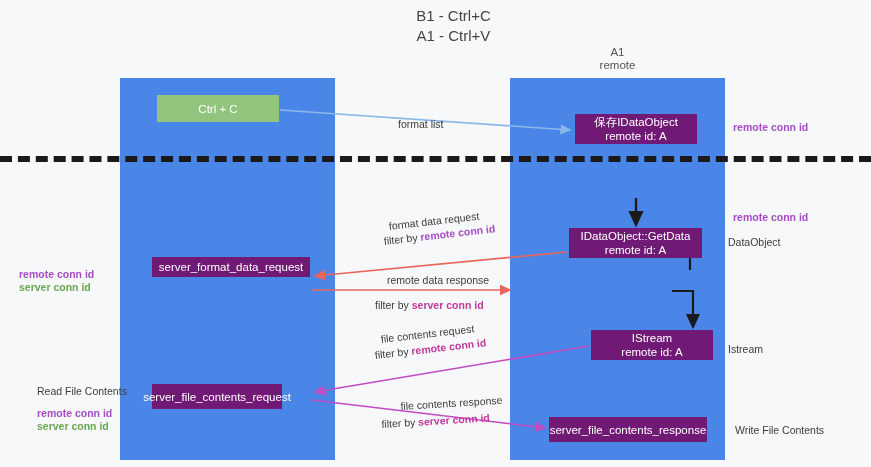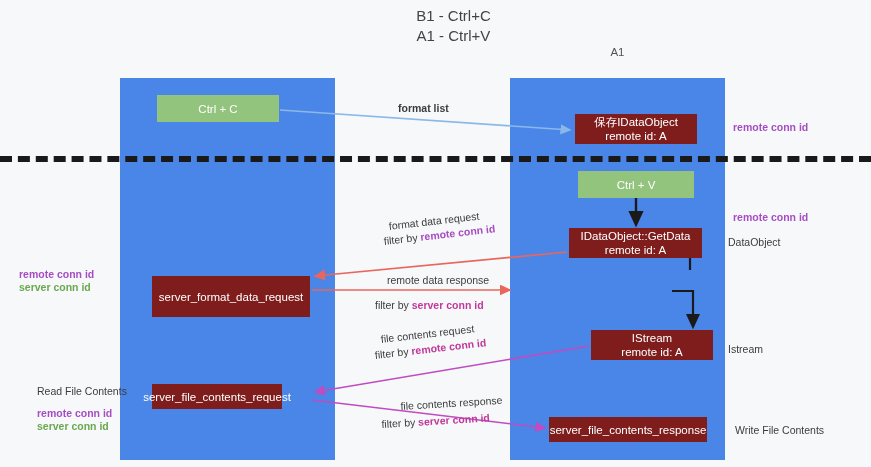--- a/index.html
+++ b/index.html
@@ -40,27 +40,27 @@
 
   
   .node{
     box-sizing:border-box;
     display:flex;flex-direction:column;
     align-items:center;justify-content:center;
     color:#ffffff;font-size:11.5px;line-height:14px;
     text-align:center;padding:2px 4px;
   }
   .green{background:#93c47d;}
-  .orange{background:#7f1d1d;justify-content:center;}
+  .orange{background:#701a75;justify-content:center;}
 
   #n-ctrlc{left:157px;top:95px;width:122px;height:27px;}
   #n-save{left:575px;top:114px;width:122px;height:30px;}
   #n-ctrlv{left:578px;top:171px;width:116px;height:27px;}
   #n-getdata{left:569px;top:228px;width:133px;height:30px;}
-  #n-sfdreq{left:152px;top:276px;width:158px;height:41px;}
+  #n-sfdreq{left:152px;top:257px;width:158px;height:20px;}
   #n-sfdres{left:514px;top:279px;width:158px;height:25px;}
   #n-istream{left:591px;top:330px;width:122px;height:30px;}
   #n-sfcreq{left:152px;top:384px;width:130px;height:25px;}
   #n-sfcres{left:549px;top:417px;width:158px;height:25px;}
 
   
   .ann{font-size:10.5px;line-height:13px;}
   .purple{color:#a64dc4;font-weight:bold;}
   .magenta{color:#c0399a;font-weight:bold;}
   .green-t{color:#6aa84f;font-weight:bold;}
@@ -72,21 +72,21 @@
   #ann-istream{left:728px;top:343px;}
   #ann-writefc{left:735px;top:424px;}
   #ann-left1{left:19px;top:268px;text-align:left;}
   #ann-left2{left:27px;top:385px;text-align:left;margin-left:10px;}
 
   
   .elabel{
     font-size:10.5px;line-height:14px;color:#3c3c3c;white-space:nowrap;
   }
 
-  #lbl-formatlist{left:398px;top:101px;font-weight:bold;}
+  #lbl-formatlist{left:398px;top:117px;}
 
   #lbl-fdreq{left:388px;top:219px;transform:rotate(-6.5deg);transform-origin:left top;}
   #lbl-fdreq2{left:383px;top:234px;transform:rotate(-6.5deg);transform-origin:left top;}
 
   #lbl-fdres{left:387px;top:273px;}
   #lbl-fdres2{left:375px;top:298px;}
 
   #lbl-fcreq{left:380px;top:332px;transform:rotate(-6.5deg);transform-origin:left top;}
   #lbl-fcreq2{left:374px;top:348px;transform:rotate(-6.5deg);transform-origin:left top;}
 
@@ -100,20 +100,21 @@
 
 <div class="stage">
 
   <div class="abs" id="title">
     <div>B1 - Ctrl+C</div>
     <div>A1 - Ctrl+V</div>
   </div>
 
   <div class="abs col-head" id="head-a1">
     <div>A1</div>
+    <div>remote</div>
   </div>
 
   <div class="abs lane" id="lane-b1"></div>
   <div class="abs lane" id="lane-a1"></div>
 
   <svg class="overlay" viewBox="0 0 871 467">
     <defs>
       <marker id="ah-blue" markerWidth="7" markerHeight="7" refX="6" refY="3.2" orient="auto">
         <path d="M0,0 L7,3.2 L0,6.4 z" fill="#8bb8e8"></path>
       </marker>
@@ -149,23 +150,20 @@
 
   <div class="abs node green" id="n-ctrlc">
     <span>Ctrl + C</span>
   </div>
 
   <div class="abs node orange" id="n-save">
     <span>保存IDataObject</span>
     <span>remote id: A</span>
   </div>
 
-  <div class="abs node green" id="n-ctrlv">
-    <span>Ctrl + V</span>
-  </div>
 
   <div class="abs node orange" id="n-getdata">
     <span>IDataObject::GetData</span>
     <span>remote id: A</span>
   </div>
 
   <div class="abs node orange" id="n-sfdreq">
     <span>server_format_data_request</span>
   </div>
 

